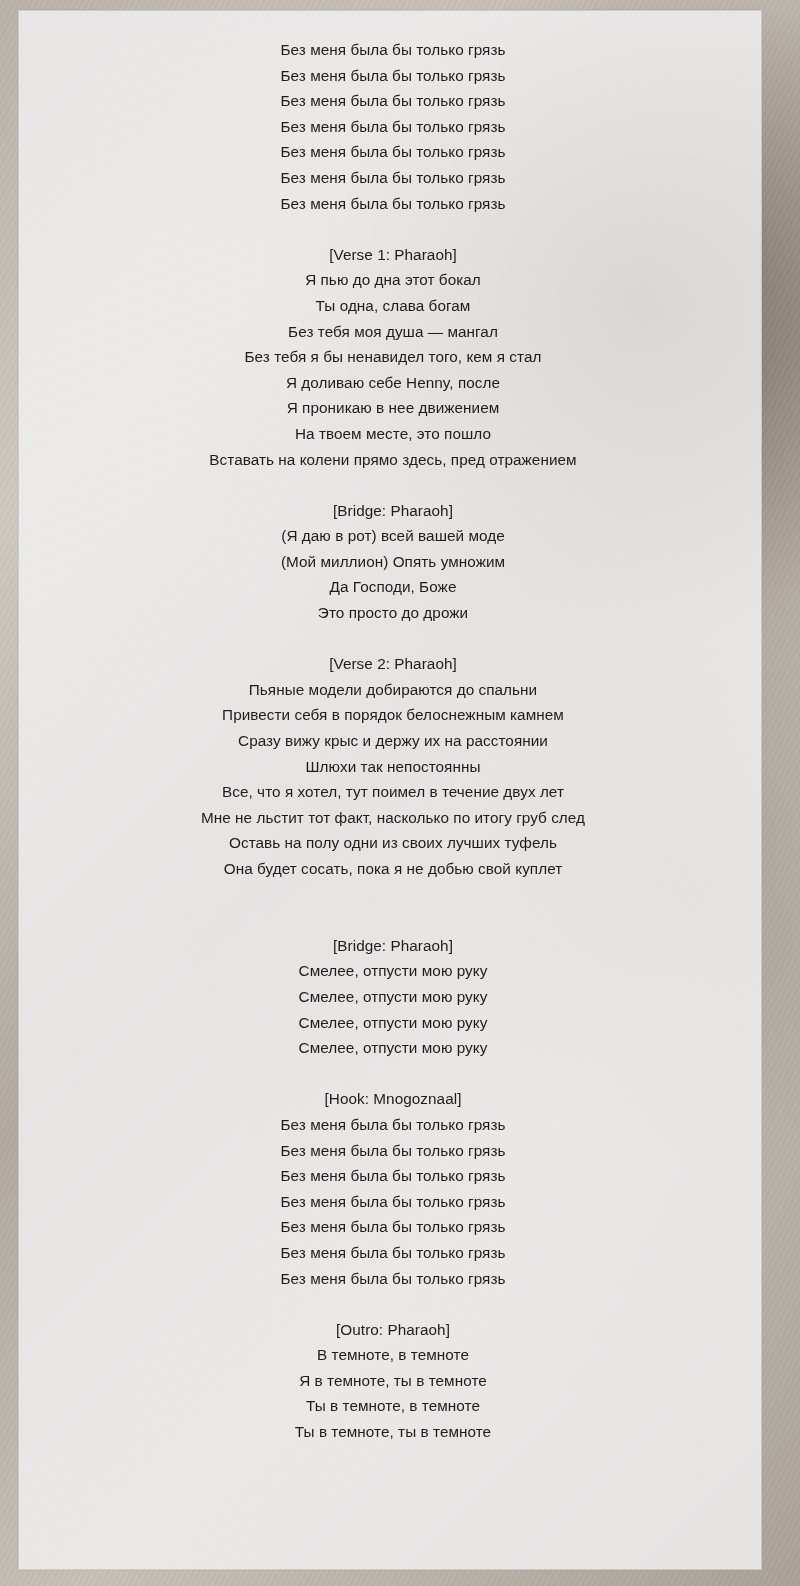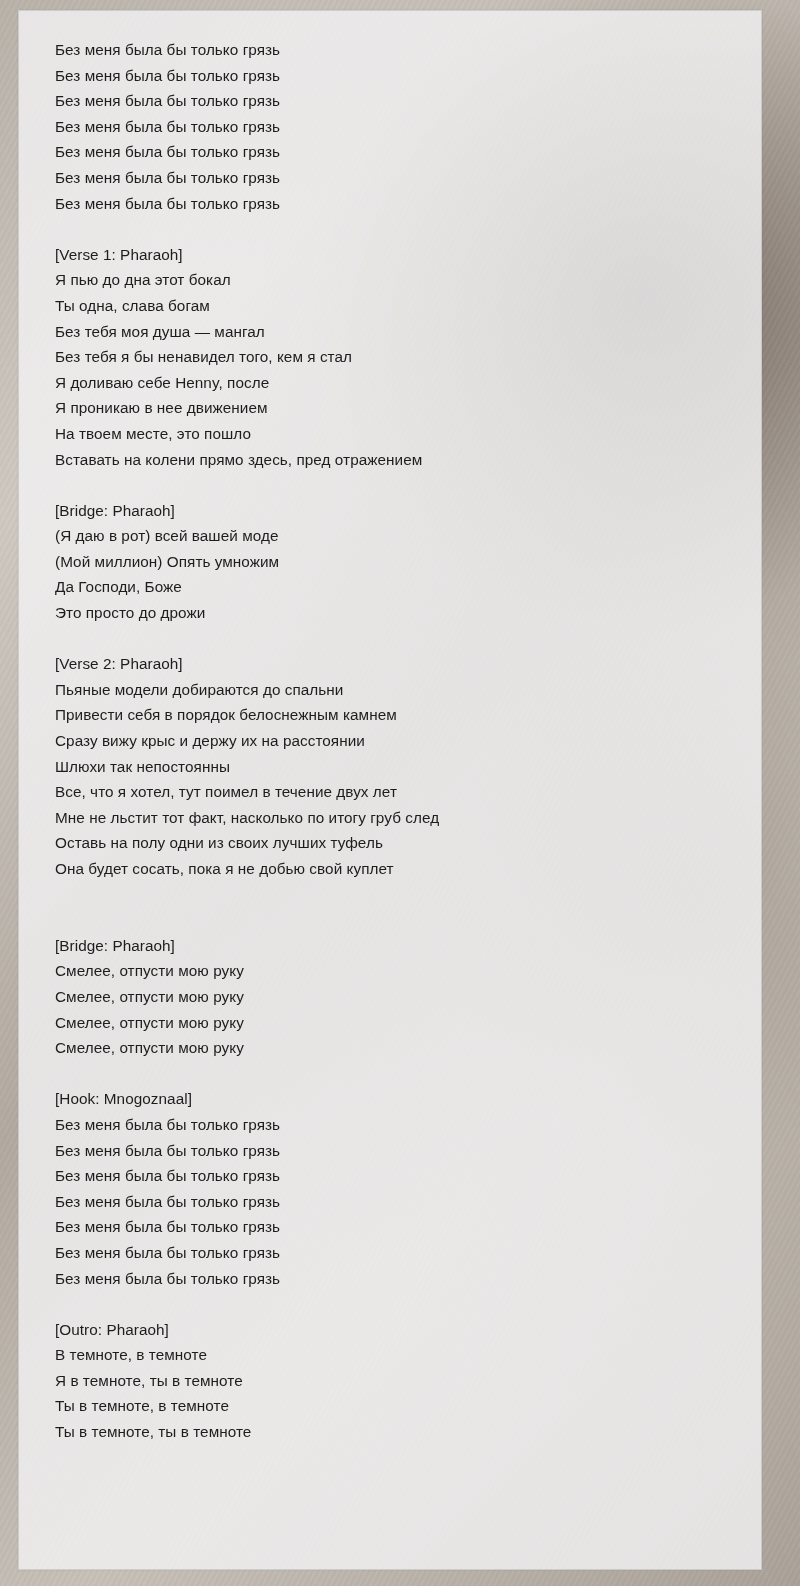--- a/index.html
+++ b/index.html
@@ -72,20 +72,21 @@
     text-decoration: none;
   }
 
   .lyrics {
     font-size: 15.3px;
     line-height: 25.6px;
     color: #1d1d1d;
     white-space: pre-wrap;
     word-wrap: break-word;
     letter-spacing: 0.05px;
+    text-align: center;
   }
 </style>
 </head>
 <body>
 
 <div class="page-bg"></div>
 
 <div class="sheet">
   <div class="inner">
 

